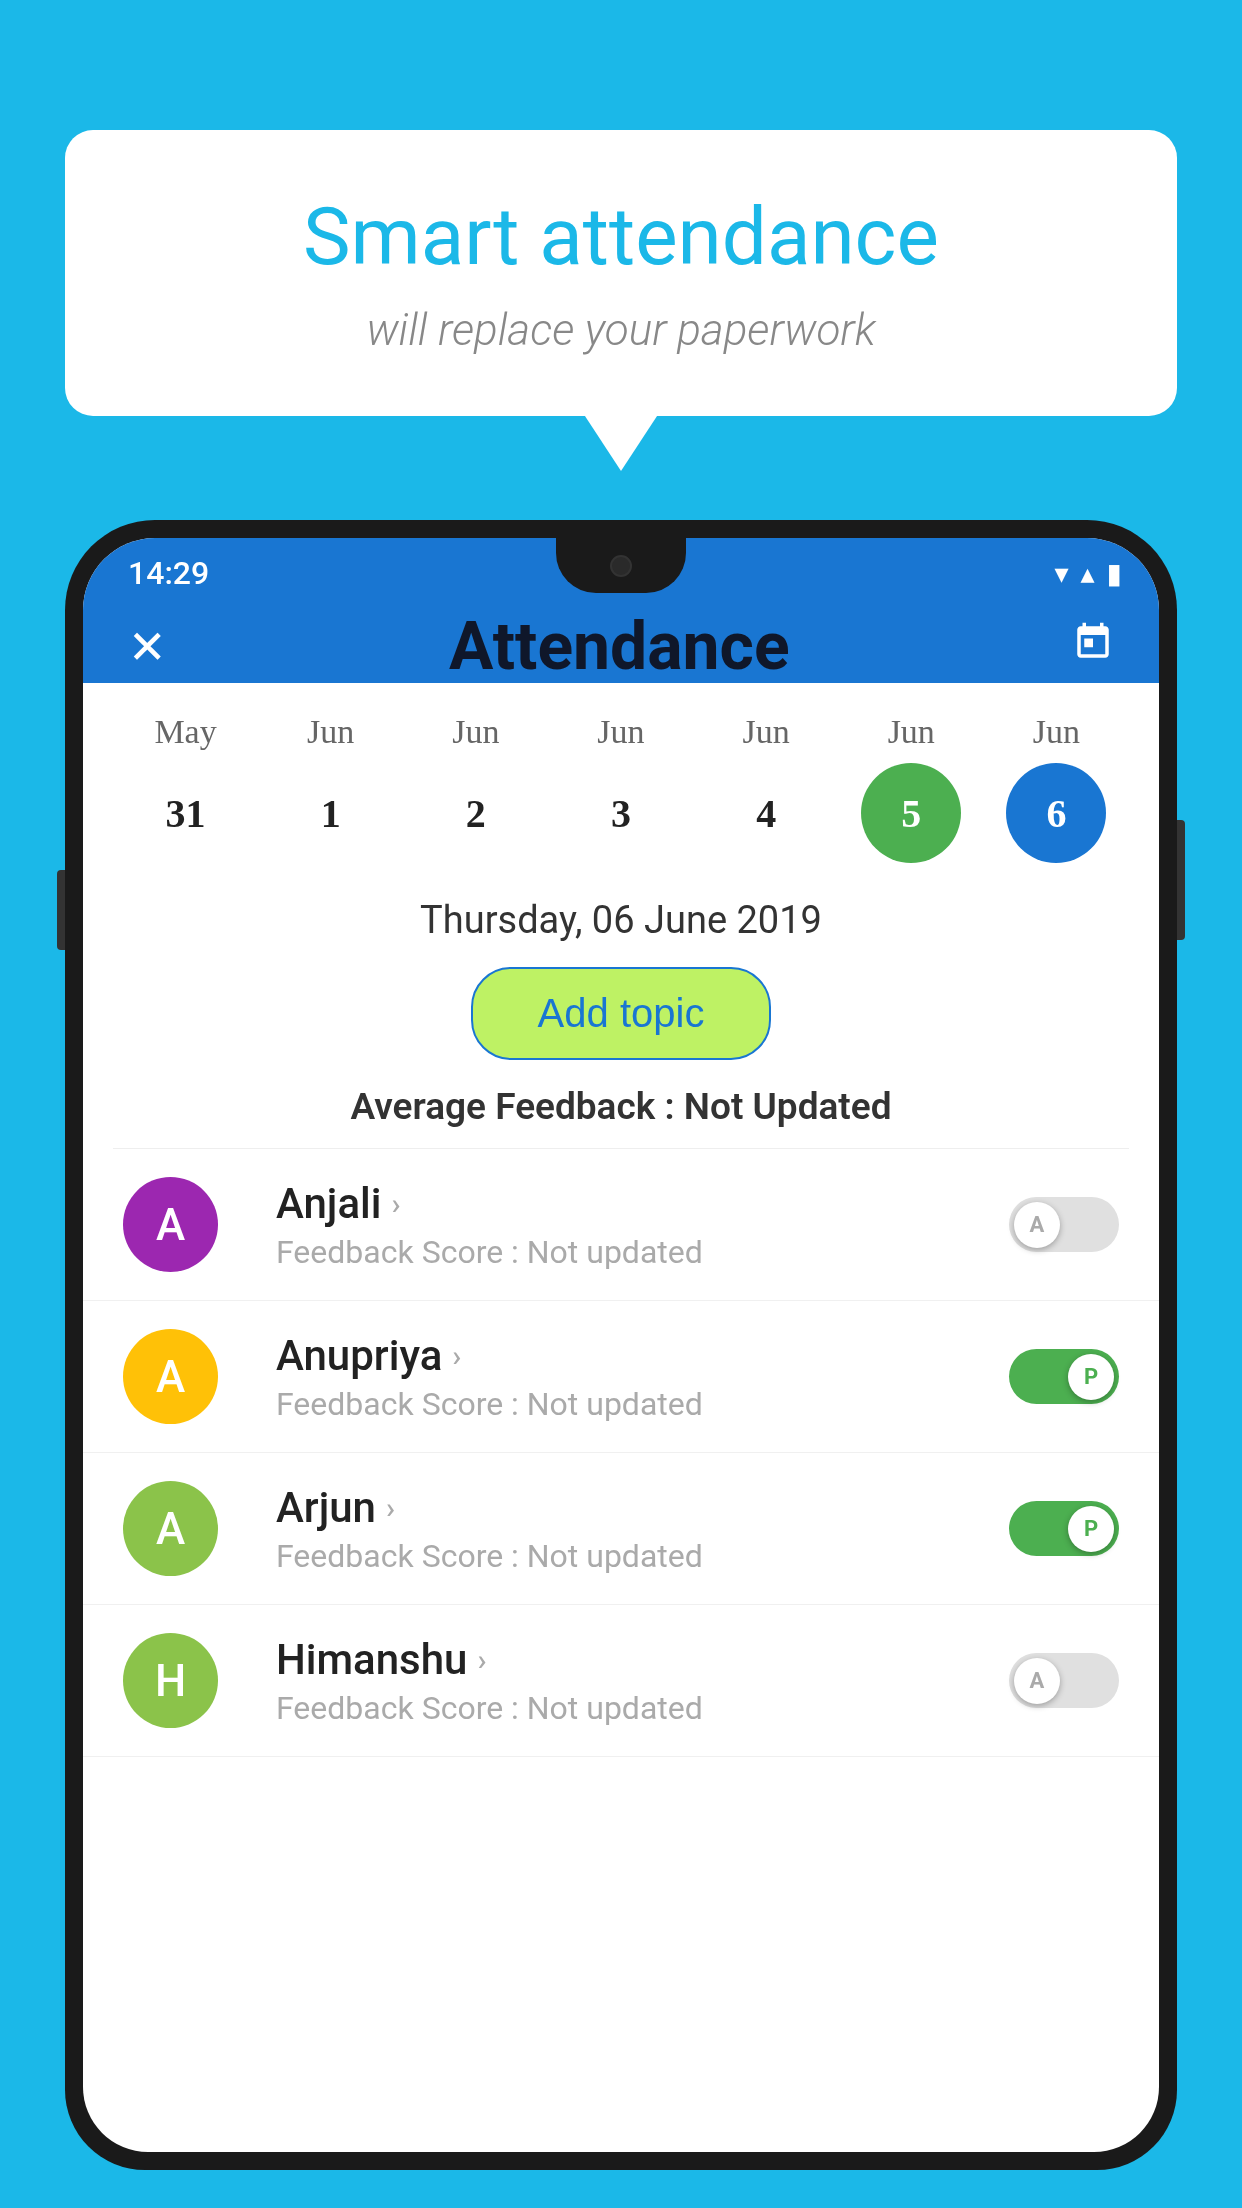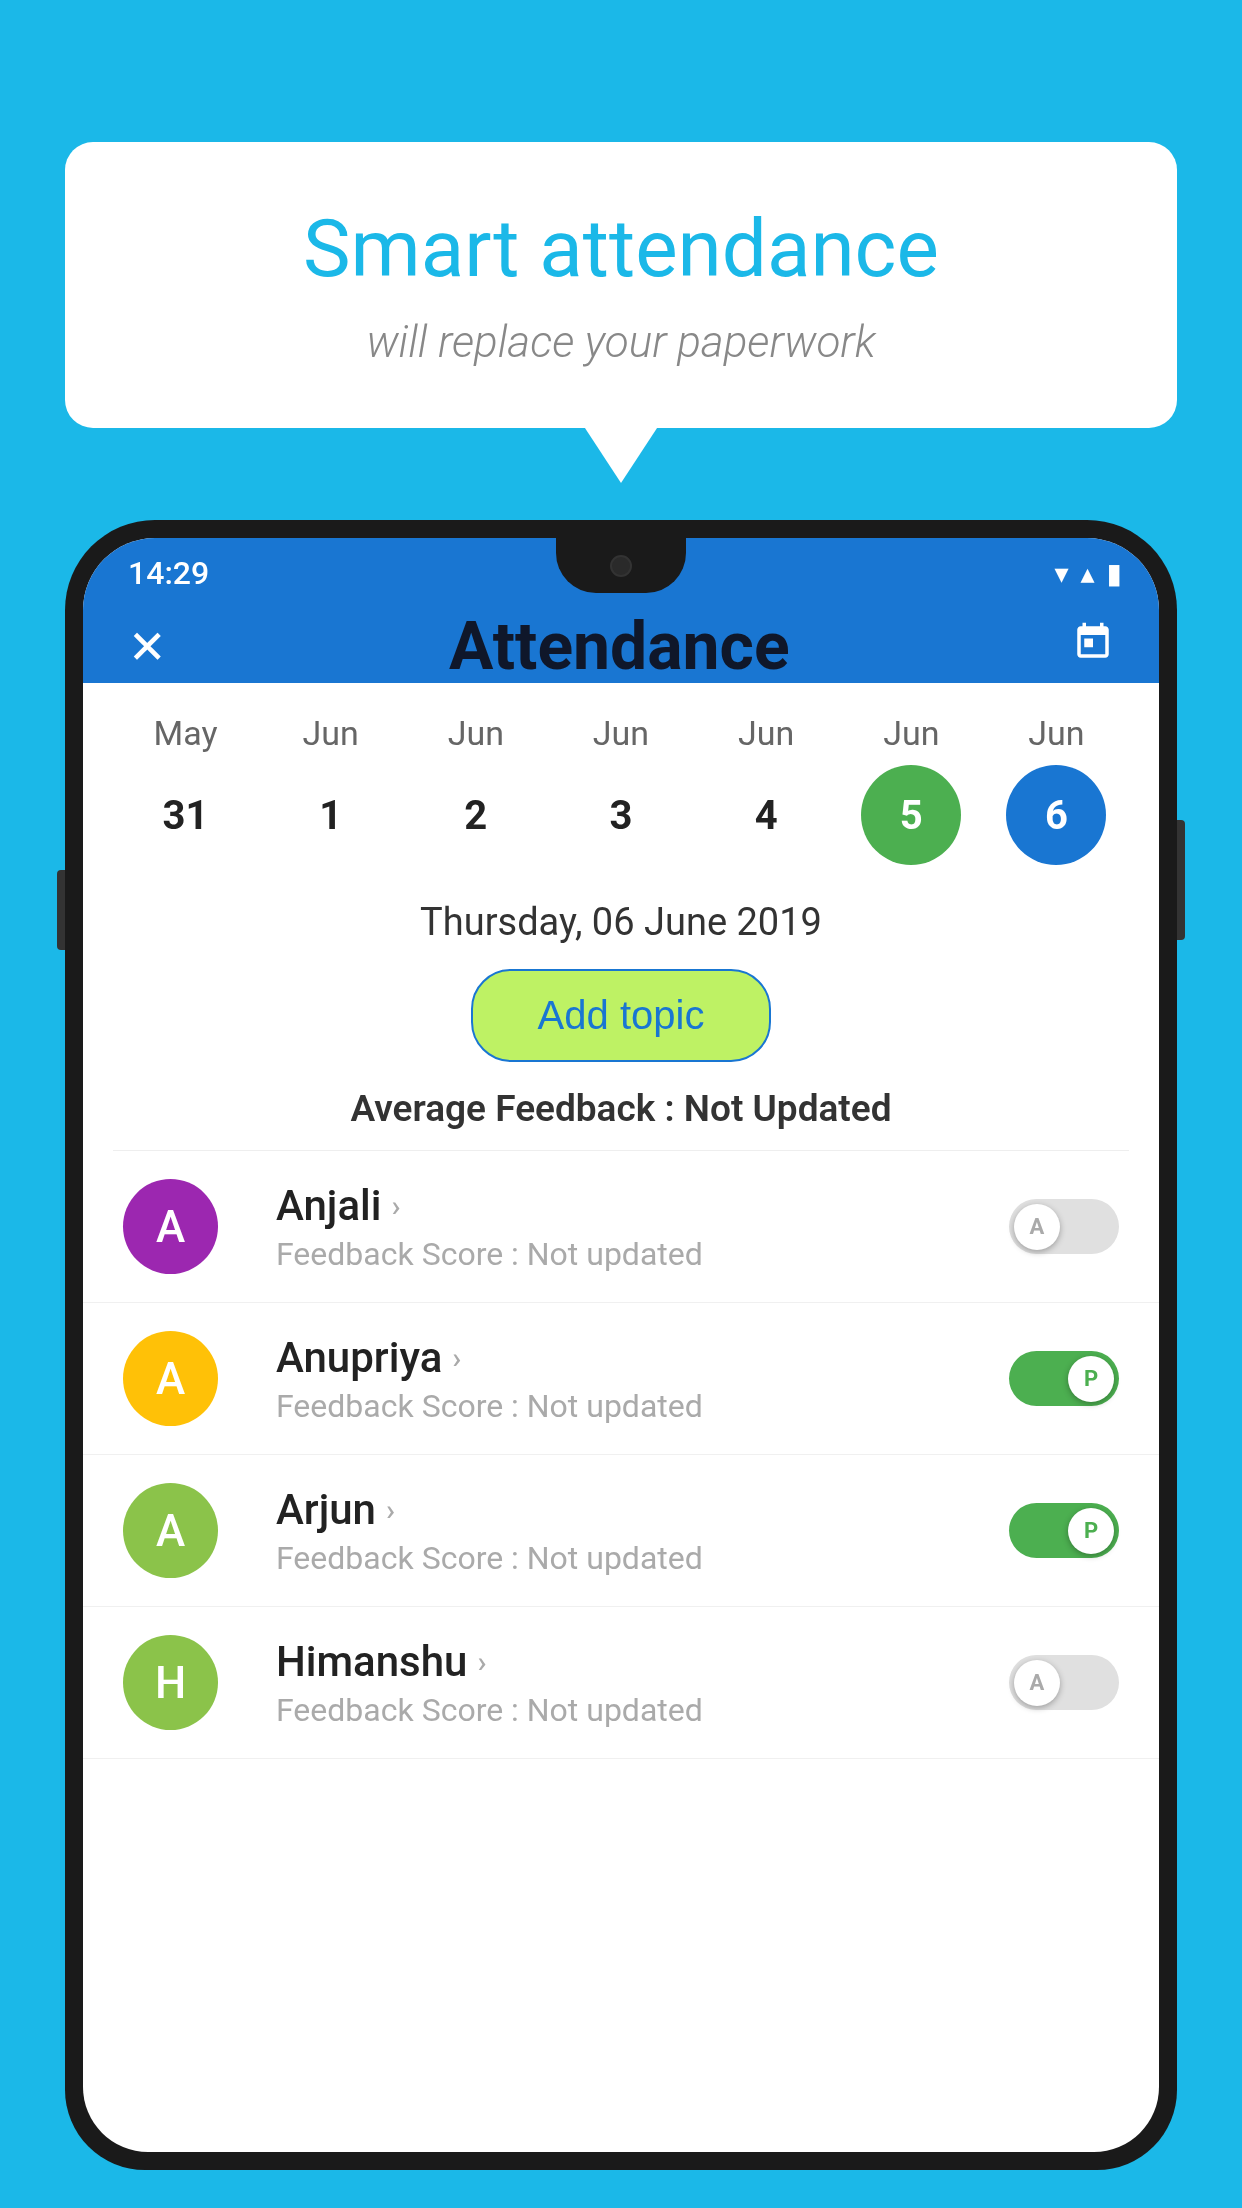--- a/index.html
+++ b/index.html
@@ -20,21 +20,20 @@
       left: 65px;
       right: 65px;
     }
 
     .speech-bubble {
       background: white;
       border-radius: 28px;
       padding: 60px 86px;
       text-align: center;
       position: relative;
-      margin-top: 12px;
     }
 
     .speech-bubble::after {
       content: '';
       position: absolute;
       bottom: -55px;
       left: 50%;
       transform: translateX(-50%);
       width: 0;
       height: 0;
@@ -196,20 +195,21 @@
       justify-content: space-around;
       align-items: center;
     }
 
     .cal-day {
       display: flex;
       flex-direction: column;
       align-items: center;
       gap: 12px;
       min-width: 120px;
+      font-family: Liberation Serif, serif;
     }
 
     .cal-month {
       font-size: 34px;
       color: #666;
       font-weight: 400;
     }
 
     .cal-date {
       font-size: 40px;

